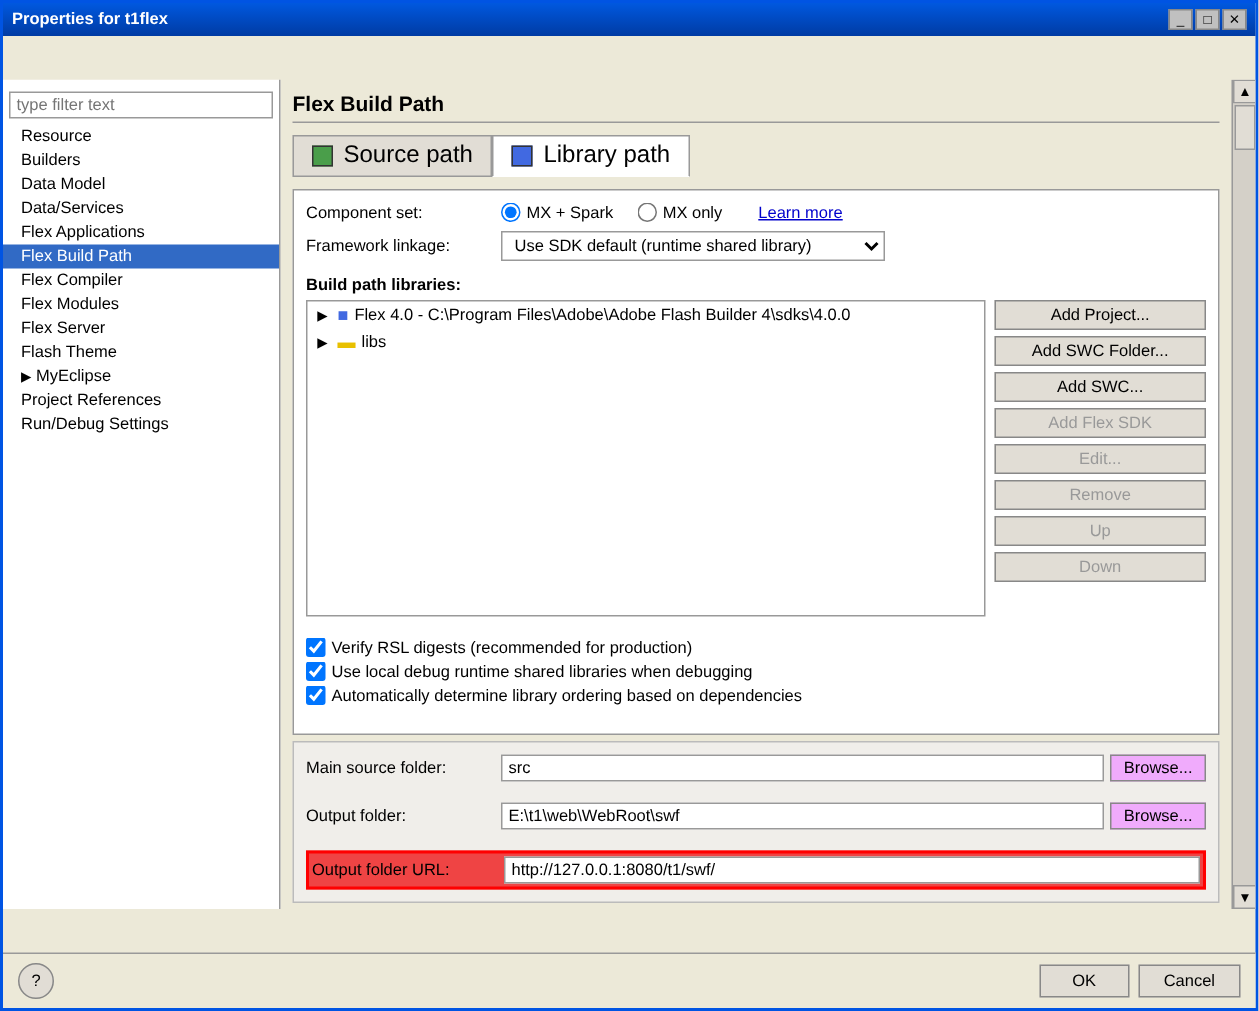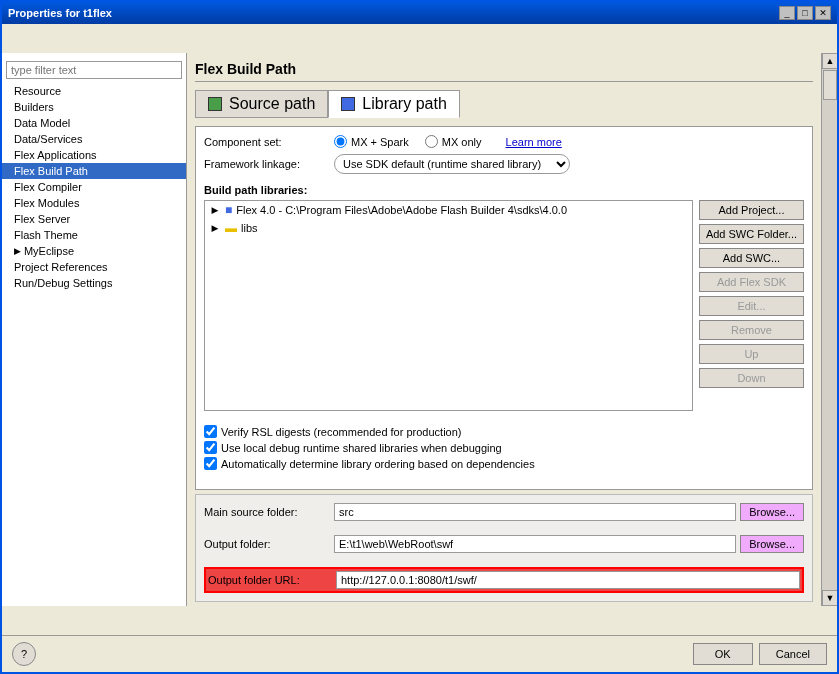--- a/index.html
+++ b/index.html
@@ -37,21 +37,21 @@
     
     .learn-more { color: #0000cc; text-decoration: underline; cursor: pointer; font-size: 11px; margin-left: 8px; }
     
     .section-label { font-size: 11px; font-weight: bold; margin-bottom: 4px; margin-top: 4px; }
     
     .tree-container { flex: 1; border: 1px solid #999; background: white; overflow-y: auto; margin-bottom: 8px; }
     .tree-item { padding: 2px 4px; display: flex; align-items: center; gap: 4px; font-size: 11px; cursor: pointer; }
     .tree-expand { width: 12px; text-align: center; font-size: 9px; }
     
     .button-panel { display: flex; flex-direction: column; gap: 4px; padding-left: 6px; }
-    .btn { padding: 3px 6px; background: #e1ddd5; border: 1px solid #888; font-size: 11px; cursor: pointer; min-width: 90px; text-align: center; }
+    .btn { padding: 3px 24px; background: #e1ddd5; border: 1px solid #888; font-size: 11px; cursor: pointer; min-width: 90px; text-align: center; }
     .btn:disabled { color: #999; cursor: default; }
     
     .tree-and-buttons { display: flex; flex: 1; overflow: hidden; margin-bottom: 6px; }
     
     .checkboxes { margin-bottom: 8px; }
     .check-row { display: flex; align-items: center; gap: 4px; font-size: 11px; margin-bottom: 3px; }
     .check-row input[type=checkbox] { margin: 0; }
     
     .bottom-section { background: #f0eeea; border: 1px solid #bbb; padding: 8px; margin-top: 4px; }
     .bottom-row { display: flex; align-items: center; margin-bottom: 14px; }
@@ -141,21 +141,21 @@
                 <input type="radio" name="component_set" style="">
                 <span>MX only</span>
               </label>
               <a class="learn-more">Learn more</a>
             </div>
           </div>
 
           <div class="form-row">
             <span class="form-label">Framework linkage:</span>
             <div class="dropdown-wrapper">
-              <select class="dropdown" style="width:236px;border-radius:10px;">
+              <select class="dropdown" style="width:256px;">
                 <option>Use SDK default (runtime shared library)</option>
               </select>
             </div>
           </div>
 
           <div class="section-label">Build path libraries:</div>
 
           <div class="tree-and-buttons">
             <div class="tree-container">
               <div class="tree-item">

